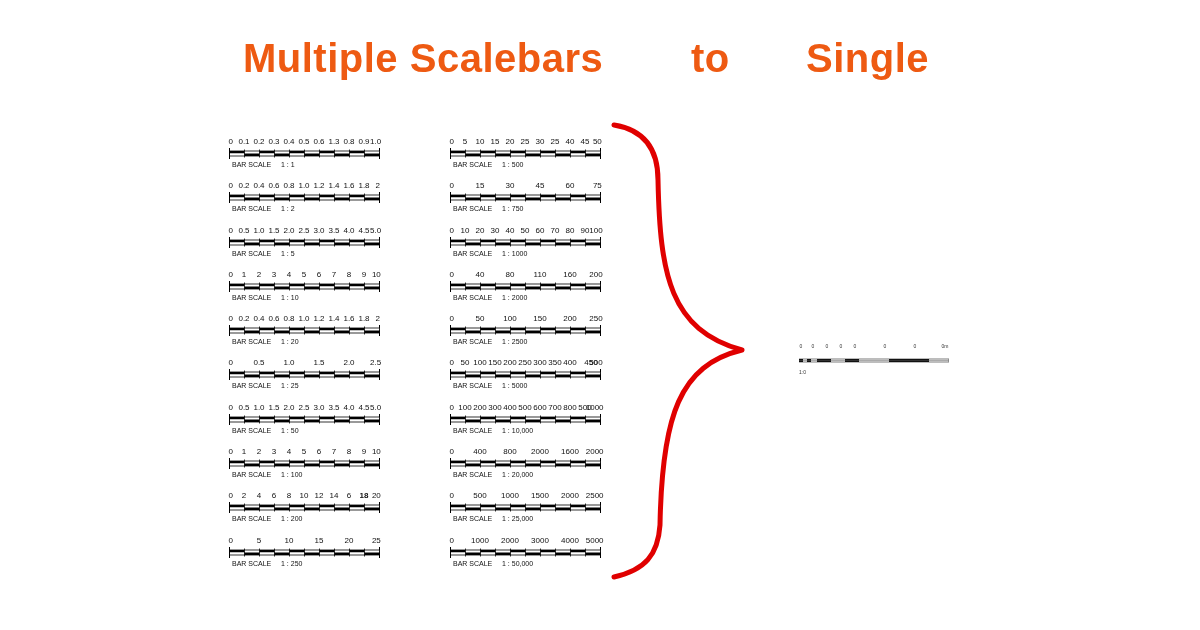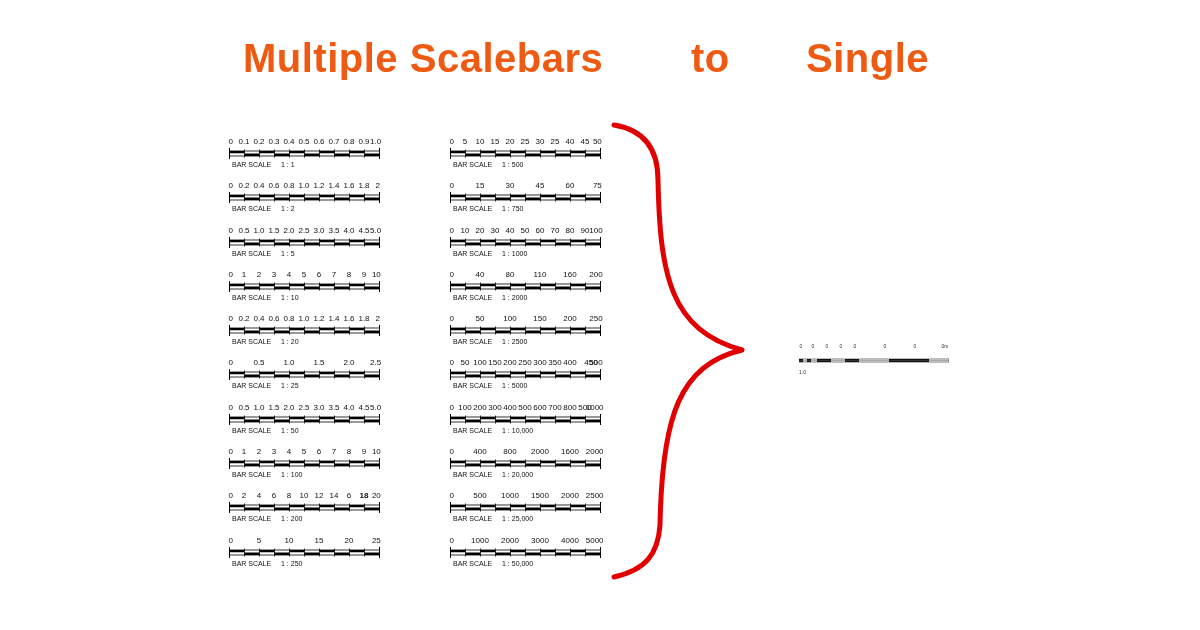--- a/index.html
+++ b/index.html
@@ -44,21 +44,21 @@
 <div class="col col-left" id="col-left">
     <div class="sb">
       <div class="ticks">
         <span class="first" style="left: 0px;">0</span>
         <span style="left: 15px;">0.1</span>
         <span style="left: 30px;">0.2</span>
         <span style="left: 45px;">0.3</span>
         <span style="left: 60px;">0.4</span>
         <span style="left: 75px;">0.5</span>
         <span style="left: 90px;">0.6</span>
-        <span style="left: 105px;">0.7</span>
+        <span style="left: 105px;">1.3</span>
         <span style="left: 120px;">0.8</span>
         <span style="left: 135px;">0.9</span>
         <span class="last" style="left: 150px;">1.0</span>
       </div>
       <div class="bar">
         <svg width="151" height="11" viewBox="0 0 151 11">
           <line x1="0.5" y1="0" x2="0.5" y2="11" stroke="#000" stroke-width="1"></line>
           <line x1="150.5" y1="0" x2="150.5" y2="11" stroke="#000" stroke-width="1"></line>
           <rect x="0.5" y="3" width="15" height="2.5" fill="#000"></rect>
           <rect x="0.5" y="5.5" width="15" height="2.5" fill="#fff"></rect>

